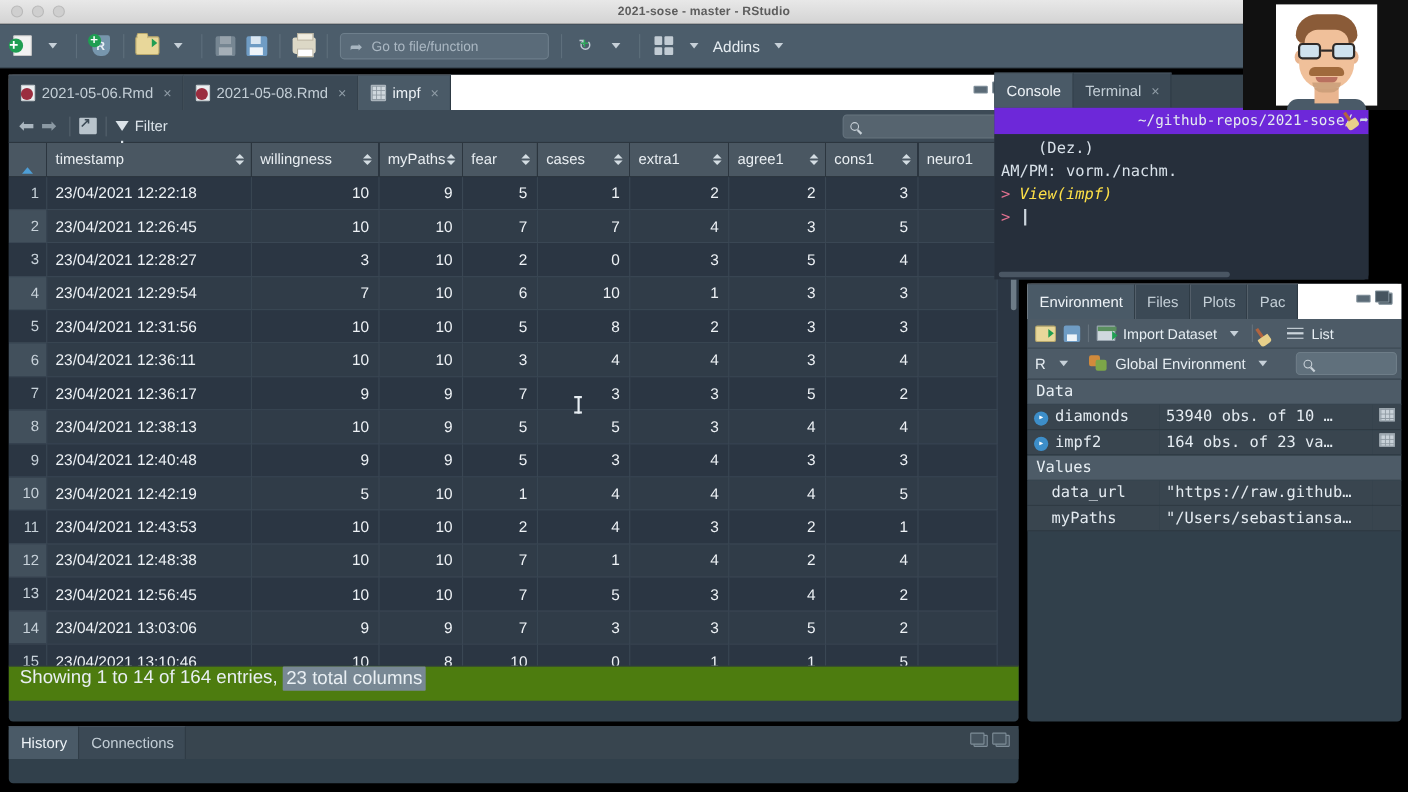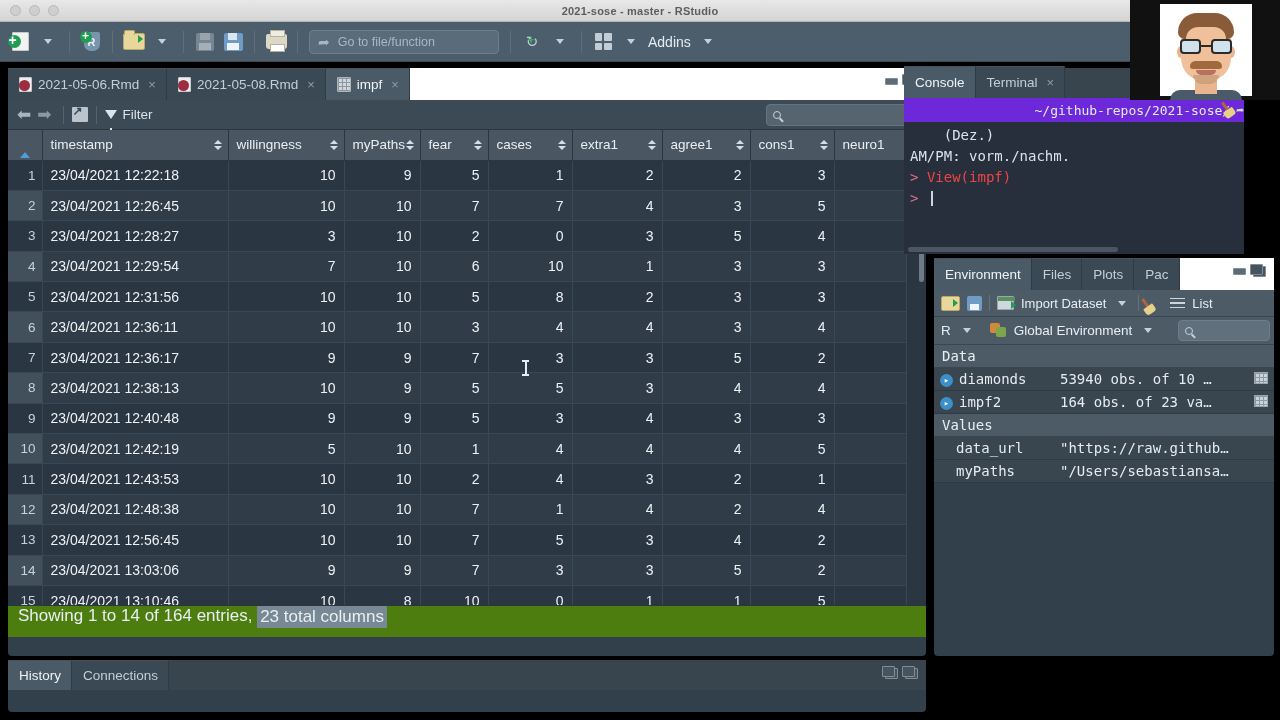--- a/index.html
+++ b/index.html
@@ -317,21 +317,21 @@
     transform: rotate(-35deg);
   }
   .broom .handle { position: absolute; left: 8px; top: 0; width: 2.5px; height: 10px; background: #b2643f; }
   .broom .head { position: absolute; left: 4px; top: 9px; width: 11px; height: 8px; background: #e8d08a; border-radius: 1px 1px 3px 3px;}
   .console-body {
     background: #262f3b; height: 132px; padding: 3px 6px; position: relative;
     font-family: "DejaVu Sans Mono", monospace; font-size: 14px;
     color: #d9e2ea; line-height: 21px; overflow: hidden;
   }
   .console-body .prompt { color: #e0708f; }
-  .console-body .cmd { color: #ef4444; }
+  .console-body .cmd { color: #fde047; font-style: italic; }
   .console-caret {
     display: inline-block; width: 2px; height: 15px; background: #cdd6de;
     vertical-align: -3px; margin-left: 4px;
   }
   .hscroll-c {
     position: absolute; left: 4px; bottom: 2px; width: 210px; height: 5px;
     background: #4a5663; border-radius: 3px;
   }
 
   

